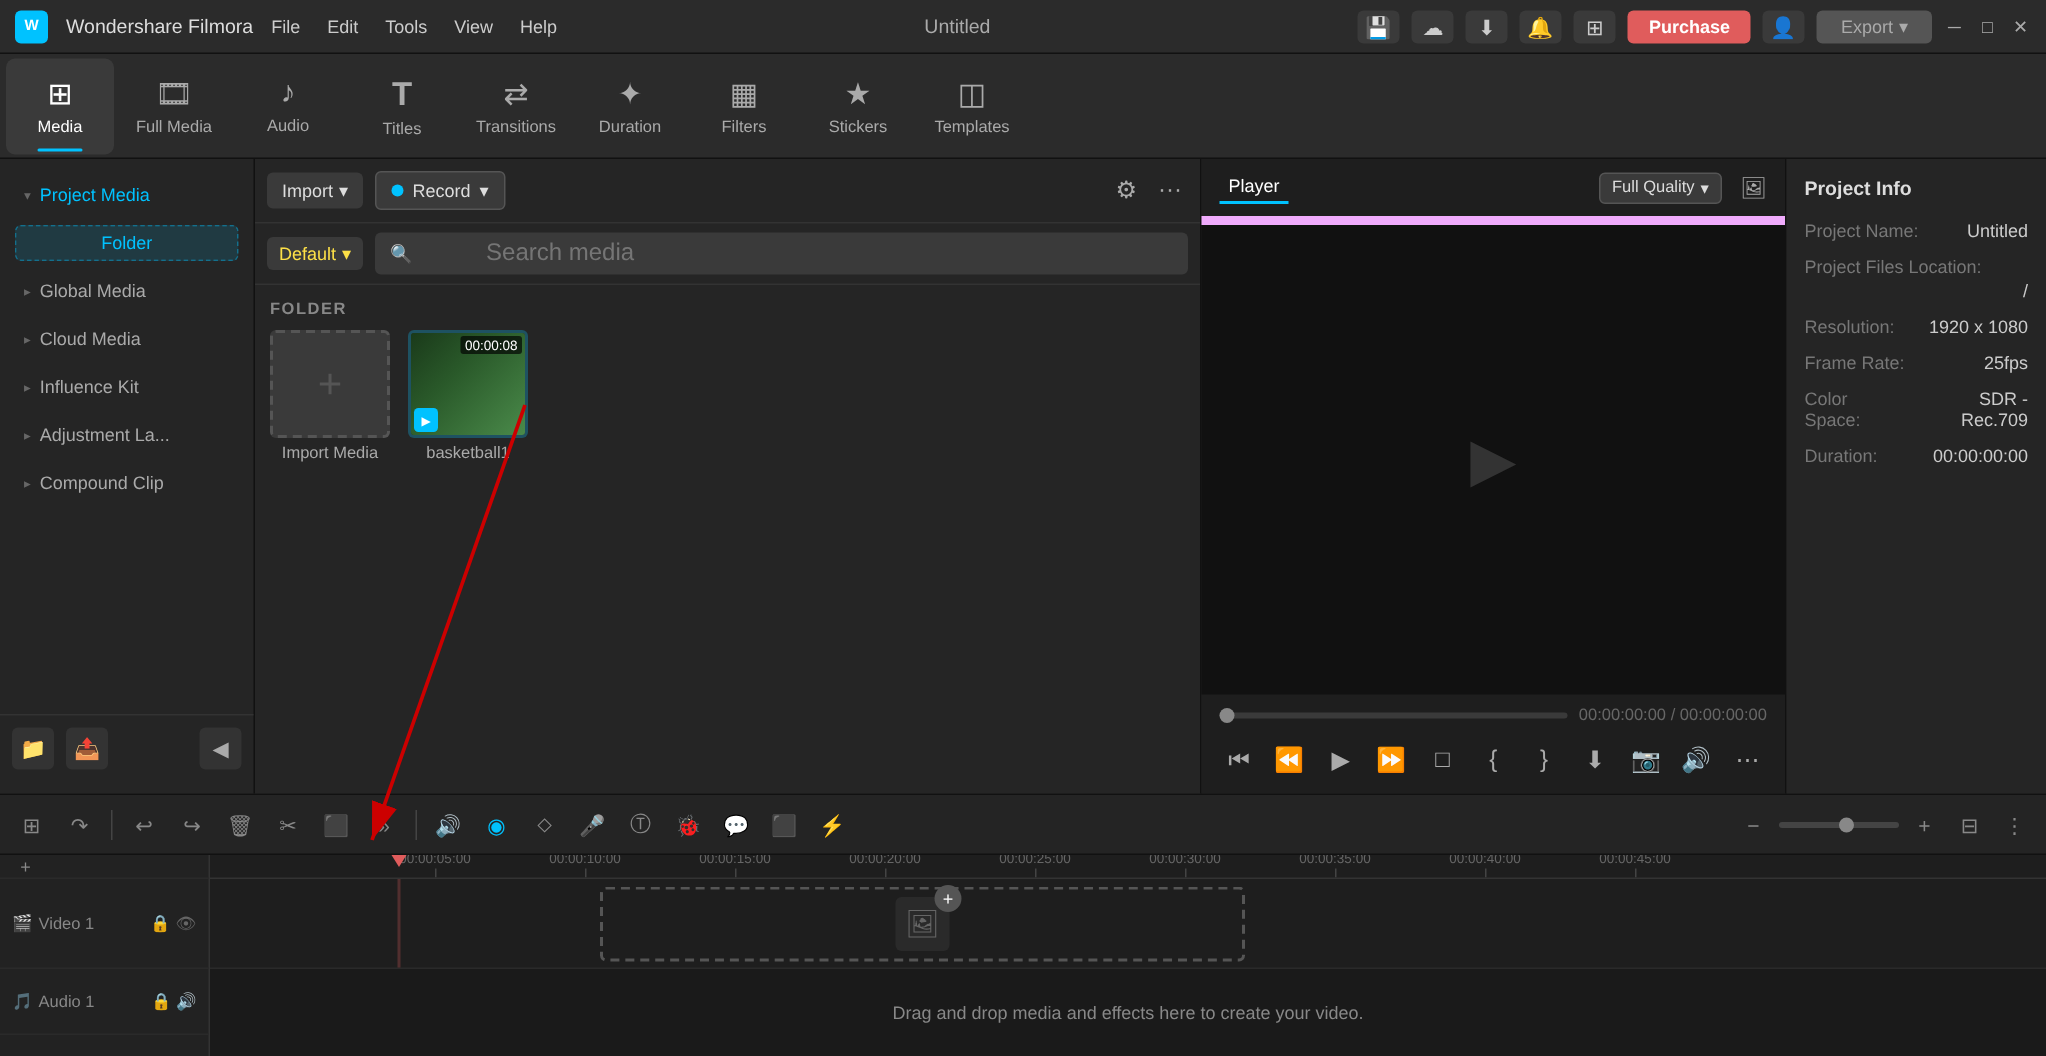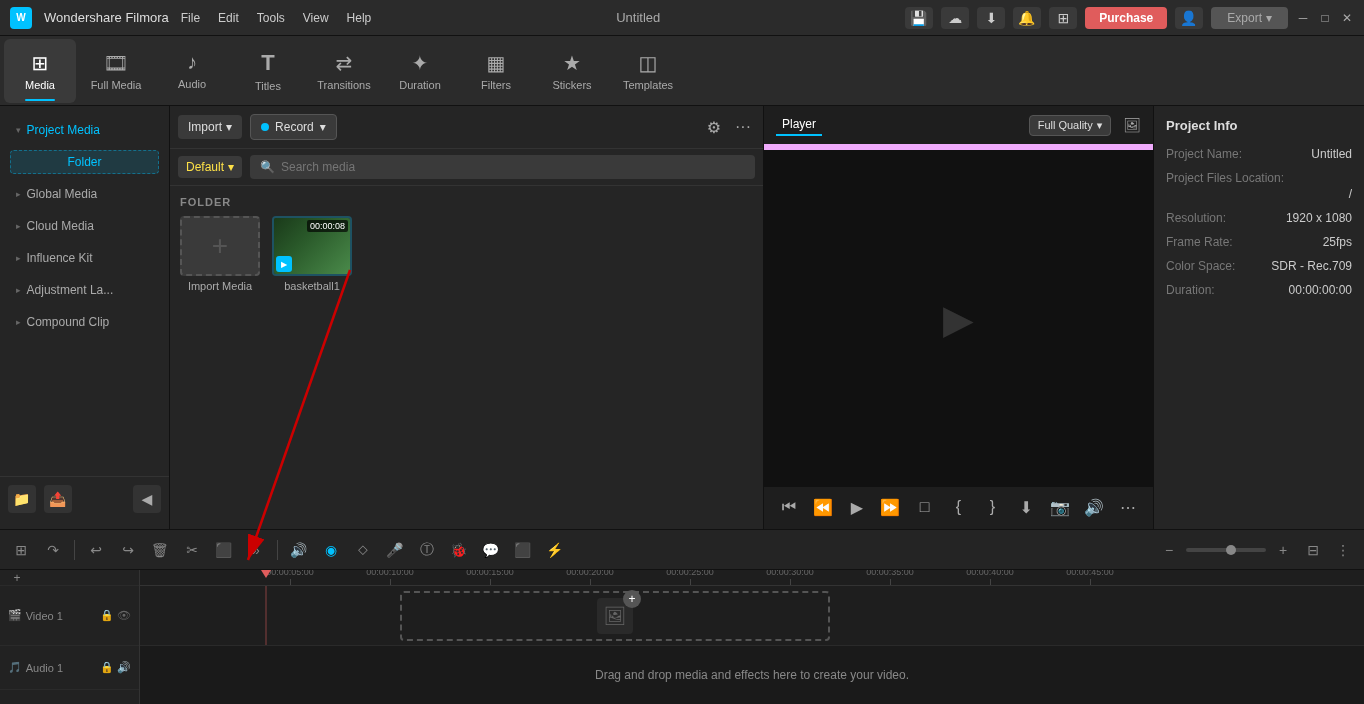--- a/index.html
+++ b/index.html
@@ -178,31 +178,32 @@
       font-size: 12px;
       display: flex;
       align-items: center;
       gap: 6px;
     }
     .search-box input {
       background: transparent;
       border: none;
       color: #ddd;
       outline: none;
-      font-size: 12px;
+      font-size: 16px;
       width: 100%;
+      margin-left: 43px;
     }
 
     #media-content { flex: 1; padding: 10px; overflow: auto; }
     .folder-label { font-size: 11px; color: #888; margin-bottom: 8px; font-weight: 600; letter-spacing: 1px; }
     .media-grid { display: flex; gap: 12px; flex-wrap: wrap; }
     .media-item { display: flex; flex-direction: column; align-items: center; gap: 4px; cursor: pointer; }
     .media-thumb {
       width: 80px;
-      height: 60px;
+      height: 72px;
       background: #3a3a3a;
       border-radius: 4px;
       display: flex;
       align-items: center;
       justify-content: center;
       border: 2px dashed #555;
       color: #666;
       font-size: 24px;
     }
     .media-thumb.video {
@@ -315,21 +316,21 @@
       display: flex;
       align-items: center;
       justify-content: center;
       padding: 6px 12px 8px;
       gap: 8px;
     }
     .ctrl-btn { background: transparent; border: none; color: #aaa; cursor: pointer; font-size: 16px; width: 28px; height: 28px; display: flex; align-items: center; justify-content: center; border-radius: 4px; }
 
     
     #info-panel {
-      width: 210px;
+      width: 173px;
       background: #252525;
       padding: 12px;
       font-size: 12px;
     }
     #info-panel h3 { color: #ddd; font-size: 13px; margin-bottom: 14px; font-weight: 600; }
     .info-row { display: flex; justify-content: space-between; margin-bottom: 10px; }
     .info-label { color: #777; }
     .info-value { color: #ccc; text-align: right; }
 
     
@@ -647,20 +648,30 @@
     <div id="player-header">
       <span class="player-tab active">Player</span>
       <div class="quality-select">
         <span>Full Quality</span>
         <span>▾</span>
       </div>
       <button class="player-icon-btn">🖼</button>
     </div>
     <div id="player-screen">
       <span style="font-size:40px;color:#333;">▶</span>
+    </div>
+    <div id="player-progress">
+      <div class="progress-bar">
+        <div class="progress-thumb"></div>
+      </div>
+      <span class="time-display">
+        <span>00:00:00:00</span>
+        <span> / </span>
+        <span>00:00:00:00</span>
+      </span>
     </div>
     <div id="player-controls">
       <button class="ctrl-btn">⏮</button>
       <button class="ctrl-btn">⏪</button>
       <button class="ctrl-btn">▶</button>
       <button class="ctrl-btn">⏩</button>
       <button class="ctrl-btn">□</button>
       <button class="ctrl-btn">{</button>
       <button class="ctrl-btn">}</button>
       <button class="ctrl-btn">⬇</button>

